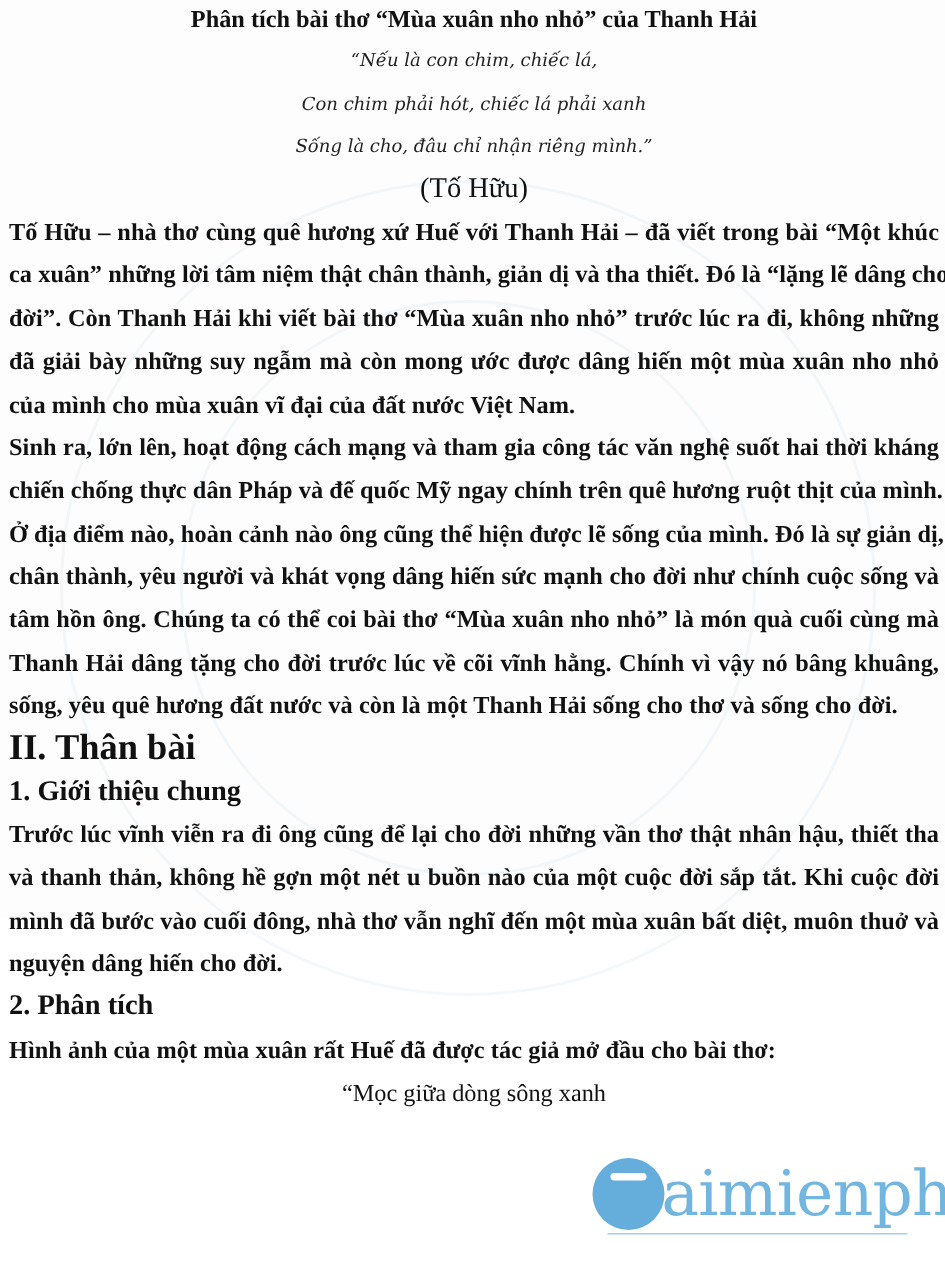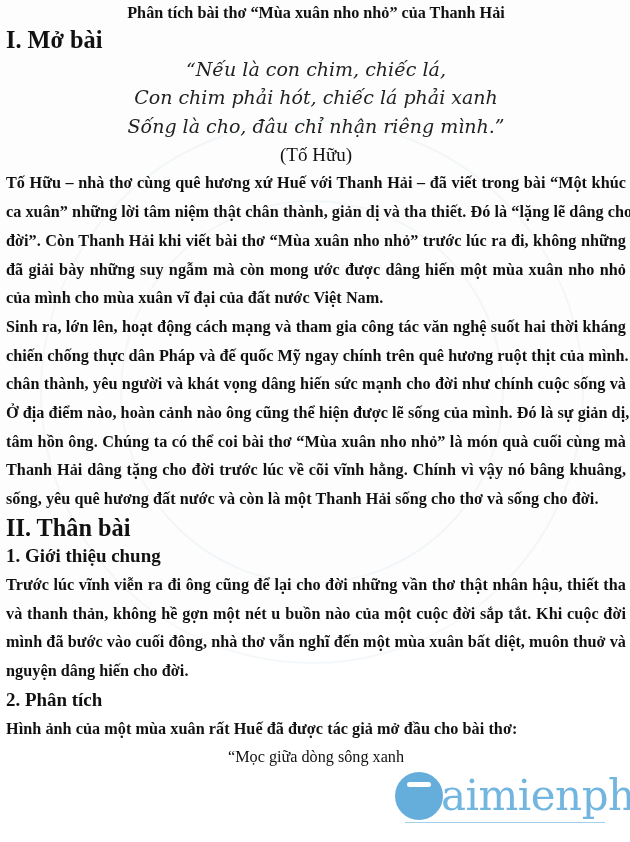--- a/index.html
+++ b/index.html
@@ -50,21 +50,21 @@
       height: 28.7px;
     }
     .poem {
       text-align: center;
       margin: 0;
     }
     .poem .line {
       display: block;
       font-family: "DejaVu Serif", serif;
       font-style: italic;
-      font-size: 19px;
+      font-size: 12px;
       height: 28.7px;
       line-height: 28.7px;
       color: #222;
     }
     .poem .author {
       display: block;
       font-style: normal;
       font-family: "Liberation Serif", serif;
       font-size: 19px;
       height: 28.7px;
@@ -142,42 +142,41 @@
 </head>
 <body>
 
 <div class="page">
   <div class="wm-swirl" style="left:40px;top:120px;width:540px;height:540px;"></div>
   <div class="wm-swirl" style="left:120px;top:200px;width:380px;height:380px;"></div>
 
   <div class="content">
     <h1 class="title">Phân tích bài thơ “Mùa xuân nho nhỏ” của Thanh Hải</h1>
 
-    <h2 class="heading">I. Mở bài</h2>
 
     <div class="poem">
       <span class="line">“Nếu là con chim, chiếc lá,</span>
       <span class="line">Con chim phải hót, chiếc lá phải xanh</span>
       <span class="line">Sống là cho, đâu chỉ nhận riêng mình.”</span>
       <span class="author">(Tố Hữu)</span>
     </div>
 
     <div class="para">
       <span class="l">Tố Hữu – nhà thơ cùng quê hương xứ Huế với Thanh Hải – đã viết trong bài “Một khúc</span>
       <span class="l">ca xuân” những lời tâm niệm thật chân thành, giản dị và tha thiết. Đó là “lặng lẽ dâng cho</span>
       <span class="l">đời”. Còn Thanh Hải khi viết bài thơ “Mùa xuân nho nhỏ” trước lúc ra đi, không những</span>
       <span class="l">đã giải bày những suy ngẫm mà còn mong ước được dâng hiến một mùa xuân nho nhỏ</span>
       <span class="l last">của mình cho mùa xuân vĩ đại của đất nước Việt Nam.</span>
     </div>
 
     <div class="para">
       <span class="l">Sinh ra, lớn lên, hoạt động cách mạng và tham gia công tác văn nghệ suốt hai thời kháng</span>
       <span class="l">chiến chống thực dân Pháp và đế quốc Mỹ ngay chính trên quê hương ruột thịt của mình.</span>
+      <span class="l">Ở địa điểm nào, hoàn cảnh nào ông cũng thể hiện được lẽ sống của mình. Đó là sự giản dị,</span>
       <span class="l">chân thành, yêu người và khát vọng dâng hiến sức mạnh cho đời như chính cuộc sống và</span>
-      <span class="l">Ở địa điểm nào, hoàn cảnh nào ông cũng thể hiện được lẽ sống của mình. Đó là sự giản dị,</span>
       <span class="l">tâm hồn ông. Chúng ta có thể coi bài thơ “Mùa xuân nho nhỏ” là món quà cuối cùng mà</span>
       <span class="l">Thanh Hải dâng tặng cho đời trước lúc về cõi vĩnh hằng. Chính vì vậy nó bâng khuâng,</span>
       <span class="l last">sống, yêu quê hương đất nước và còn là một Thanh Hải sống cho thơ và sống cho đời.</span>
     </div>
 
     <h2 class="heading">II. Thân bài</h2>
 
     <h3 class="heading">1. Giới thiệu chung</h3>
     <div class="para">
       <span class="l">Trước lúc vĩnh viễn ra đi ông cũng để lại cho đời những vần thơ thật nhân hậu, thiết tha</span>

